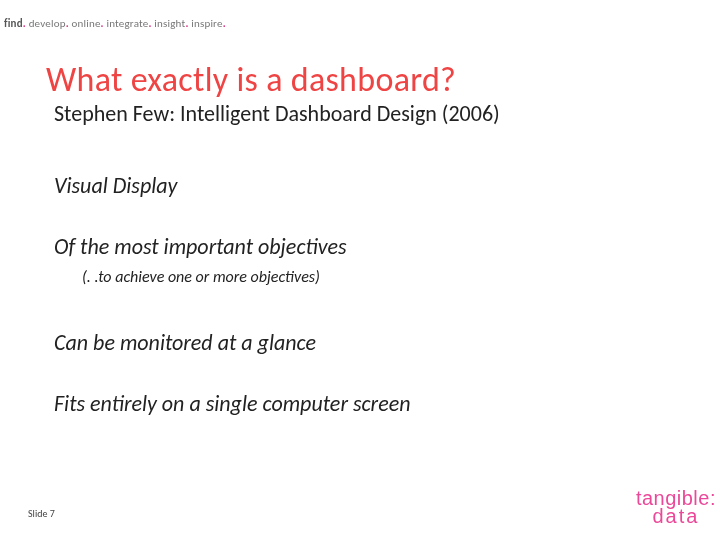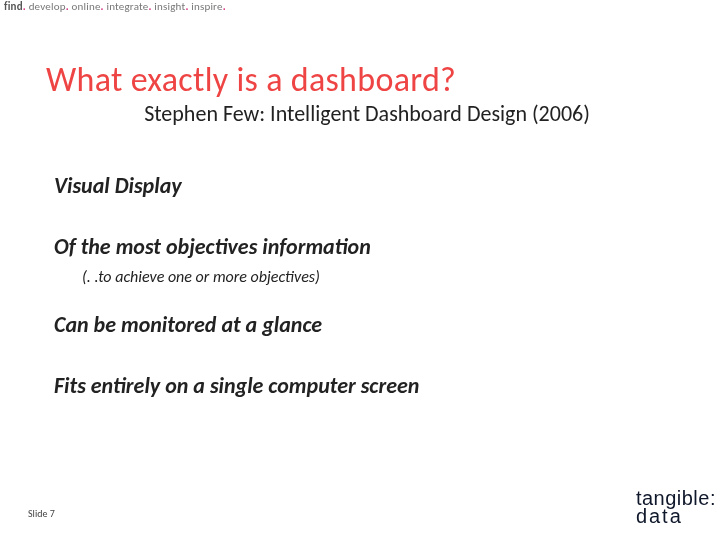--- a/index.html
+++ b/index.html
@@ -14,21 +14,21 @@
     position: relative;
   }
   .slide {
     position: relative;
     width: 720px;
     height: 540px;
     box-sizing: border-box;
   }
   .tagline {
     position: absolute;
-    top: 0;
+    top: 17px;
     left: 4px;
     font-size: 11px;
     letter-spacing: 0.2px;
     color: #888;
   }
   .tagline .dot { color: #d63384; font-weight: 600; }
   .tagline .word { color: #777; }
   .tagline .word.find { font-weight: 700; color: #555; }
   .title {
     position: absolute;
@@ -42,44 +42,44 @@
   }
   .body {
     position: absolute;
     top: 100px;
     left: 54px;
     right: 40px;
     font-size: 22px;
     line-height: 1.25;
   }
   .line { margin-bottom: 34px; }
-  .line.author { font-style: normal; font-size: 22px; margin-bottom: 44px; text-align: center; }
-  .line.italic { font-style: italic; font-weight: bold; }
+  .line.author { font-style: normal; font-size: 22px; margin-bottom: 44px; }
+  .line.italic { font-style: italic; }
   .subnote {
     font-style: italic;
     font-size: 16px;
     margin-top: -28px;
     margin-left: 28px;
-    margin-bottom: 24px;
+    margin-bottom: 42px;
     color: #222;
   }
   .footer-left {
     position: absolute;
     bottom: 20px;
     left: 28px;
     font-size: 10px;
     color: #444;
   }
   .logo {
     position: absolute;
     bottom: 14px;
     right: 4px;
-    text-align: left;
+    text-align: center;
     line-height: 1;
-    color: #0f172a;
+    color: #ec4899;
     font-family: Arial, sans-serif;
   }
   .logo .l1 {
     font-size: 20px;
     font-weight: 400;
     letter-spacing: 0.5px;
   }
   .logo .l2 {
     font-size: 20px;
     font-weight: 400;
@@ -99,21 +99,21 @@
     <span class="word">integrate</span><span class="dot">.</span>
     <span class="word">insight</span><span class="dot">.</span>
     <span class="word">inspire</span><span class="dot">.</span>
   </div>
 
   <div class="title">What exactly is a dashboard?</div>
 
   <div class="body">
     <div class="line author">Stephen Few: Intelligent Dashboard Design (2006)</div>
     <div class="line italic">Visual Display</div>
-    <div class="line italic">Of the most objectives information</div>
+    <div class="line italic">Of the most important objectives</div>
     <div class="subnote">(. .to achieve one or more objectives)</div>
     <div class="line italic">Can be monitored at a glance</div>
     <div class="line italic">Fits entirely on a single computer screen</div>
   </div>
 
   <div class="footer-left">Slide 7</div>
 
   <div class="logo">
     <div class="l1">tangible:</div>
     <div class="l2">data</div>

